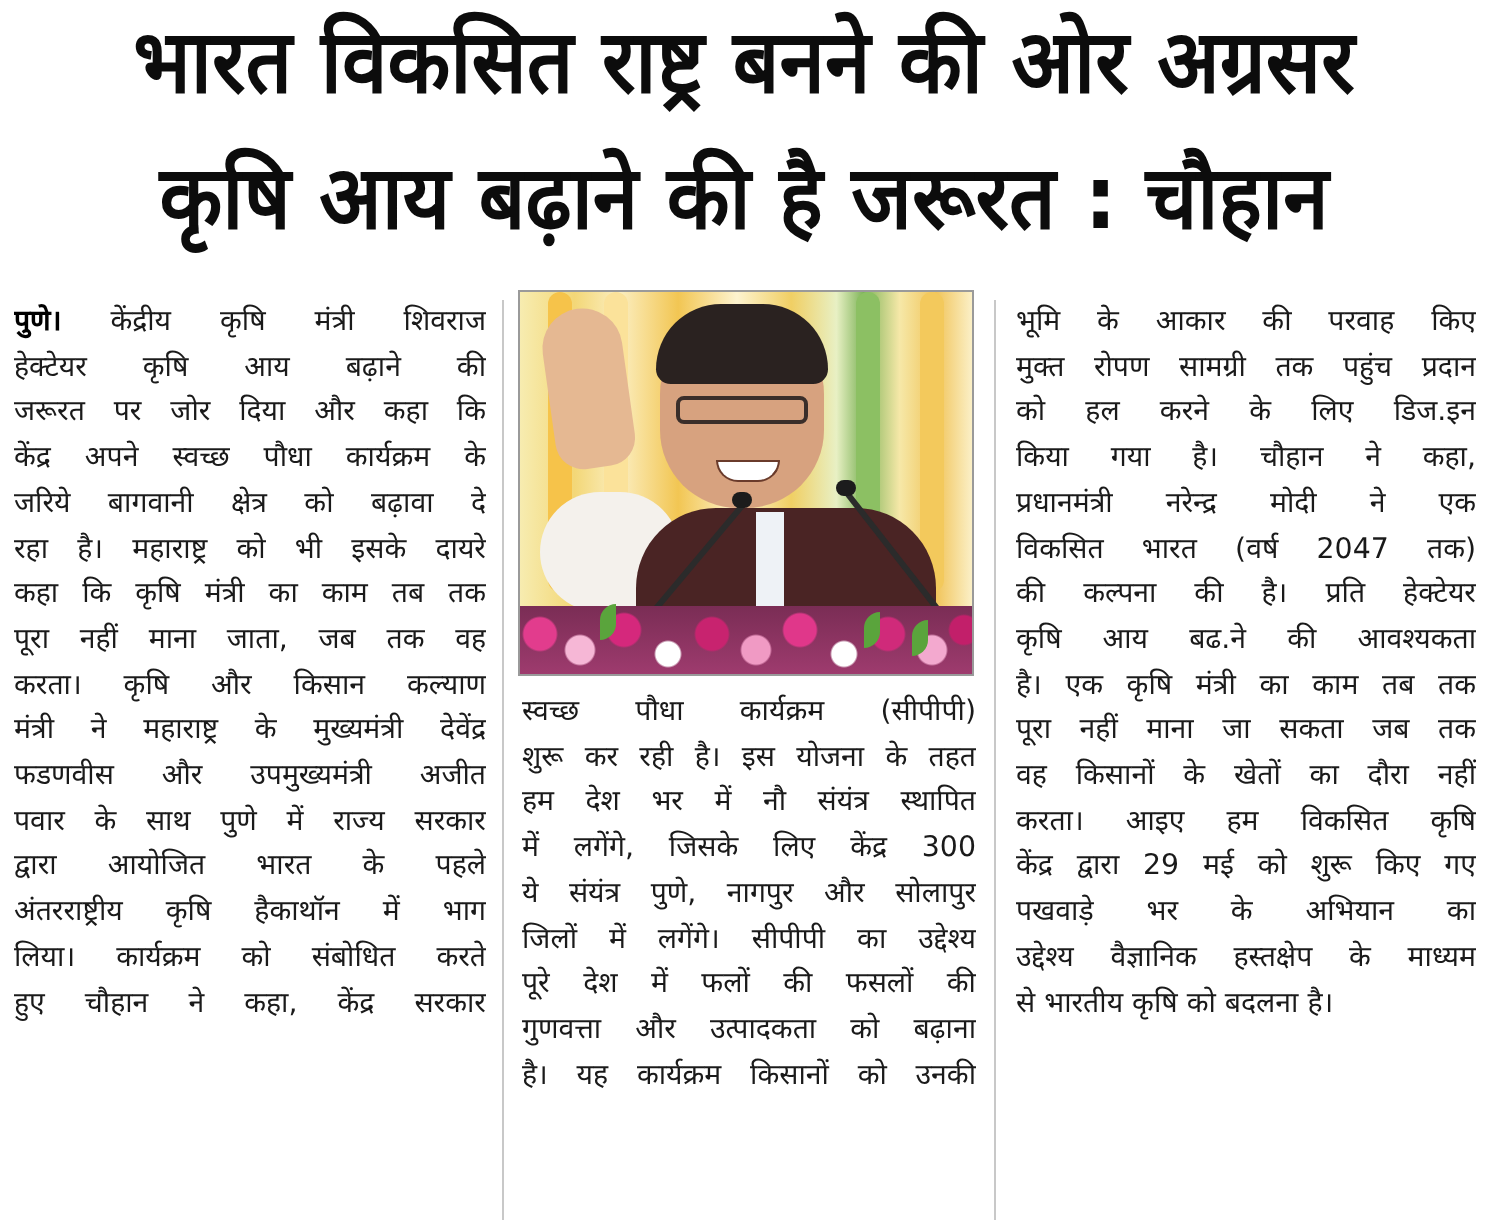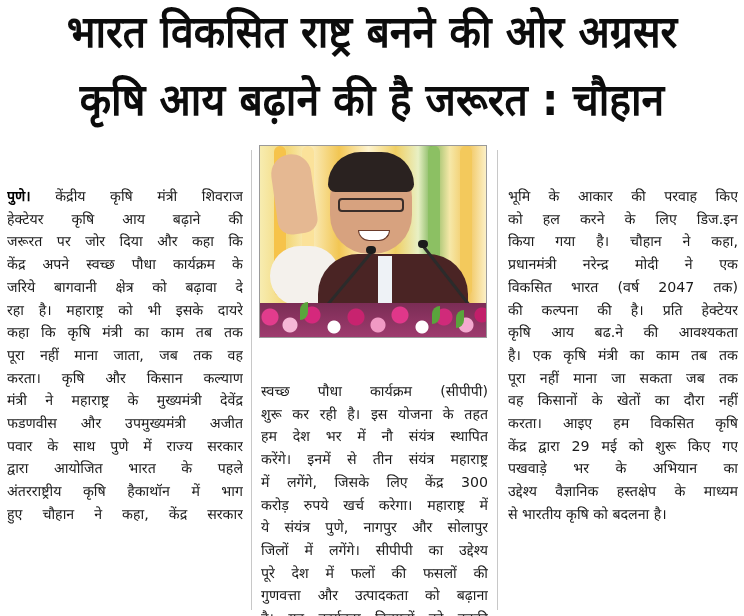--- a/index.html
+++ b/index.html
@@ -46,21 +46,20 @@
       transform: scaleX(0.93);
       transform-origin: center;
     }
     .col {
       position: absolute;
       font-family: "DejaVu Sans", sans-serif;
       font-size: 14.2px;
       line-height: 22.7px;
       color: #1a1a1a;
       text-align: justify;
-      margin-top: 35px;
     }
     .col .ln {
       display: block;
       white-space: nowrap;
       text-align-last: justify;
       text-align: justify;
       overflow: hidden;
     }
     .col .ln.last {
       text-align-last: left;
@@ -258,20 +257,21 @@
   <span class="ln">जरिये बागवानी क्षेत्र को बढ़ावा दे</span>
   <span class="ln">रहा है। महाराष्ट्र को भी इसके दायरे</span>
   <span class="ln">कहा कि कृषि मंत्री का काम तब तक</span>
   <span class="ln">पूरा नहीं माना जाता, जब तक वह</span>
   <span class="ln">करता। कृषि और किसान कल्याण</span>
   <span class="ln">मंत्री ने महाराष्ट्र के मुख्यमंत्री देवेंद्र</span>
   <span class="ln">फडणवीस और उपमुख्यमंत्री अजीत</span>
   <span class="ln">पवार के साथ पुणे में राज्य सरकार</span>
   <span class="ln">द्वारा आयोजित भारत के पहले</span>
   <span class="ln">अंतरराष्ट्रीय कृषि हैकाथॉन में भाग</span>
+  <span class="ln">लिया। कार्यक्रम को संबोधित करते</span>
   <span class="ln">हुए चौहान ने कहा, केंद्र सरकार</span>
 </div>
 
 <div class="photo">
   <div class="garland" style="left:14px; background:#f6c34a;"></div>
   <div class="garland" style="left:42px; background:#fbe29a;"></div>
   <div class="garland" style="left:168px; background:#8cc063;"></div>
   <div class="garland" style="left:200px; background:#f3c95c;"></div>
   <div class="white-sleeve"></div>
   <div class="person-body"></div>
@@ -288,32 +288,31 @@
   <div class="flowers"></div>
   <div class="leaf" style="left:40px; top:156px;"></div>
   <div class="leaf" style="left:172px; top:160px;"></div>
   <div class="leaf" style="left:196px; top:164px;"></div>
 </div>
 
 <div class="col col-mid">
   <span class="ln">स्वच्छ पौधा कार्यक्रम (सीपीपी)</span>
   <span class="ln">शुरू कर रही है। इस योजना के तहत</span>
   <span class="ln">हम देश भर में नौ संयंत्र स्थापित</span>
-  <span class="ln">करेंगे। इनमें से तीन संयंत्र महाराष्ट्र</span>
   <span class="ln">में लगेंगे, जिसके लिए केंद्र 300</span>
-  <span class="ln">करोड़ रुपये खर्च करेगा। महाराष्ट्र में</span>
   <span class="ln">ये संयंत्र पुणे, नागपुर और सोलापुर</span>
   <span class="ln">जिलों में लगेंगे। सीपीपी का उद्देश्य</span>
   <span class="ln">पूरे देश में फलों की फसलों की</span>
   <span class="ln">गुणवत्ता और उत्पादकता को बढ़ाना</span>
   <span class="ln">है। यह कार्यक्रम किसानों को उनकी</span>
 </div>
 
 <div class="col col-right">
   <span class="ln">भूमि के आकार की परवाह किए</span>
+  <span class="ln">मुक्त रोपण सामग्री तक पहुंच प्रदान</span>
   <span class="ln">को हल करने के लिए डिज.इन</span>
   <span class="ln">किया गया है। चौहान ने कहा,</span>
   <span class="ln">प्रधानमंत्री नरेन्द्र मोदी ने एक</span>
   <span class="ln">विकसित भारत (वर्ष 2047 तक)</span>
   <span class="ln">की कल्पना की है। प्रति हेक्टेयर</span>
   <span class="ln">कृषि आय बढ.ने की आवश्यकता</span>
   <span class="ln">है। एक कृषि मंत्री का काम तब तक</span>
   <span class="ln">पूरा नहीं माना जा सकता जब तक</span>
   <span class="ln">वह किसानों के खेतों का दौरा नहीं</span>
   <span class="ln">करता। आइए हम विकसित कृषि</span>

